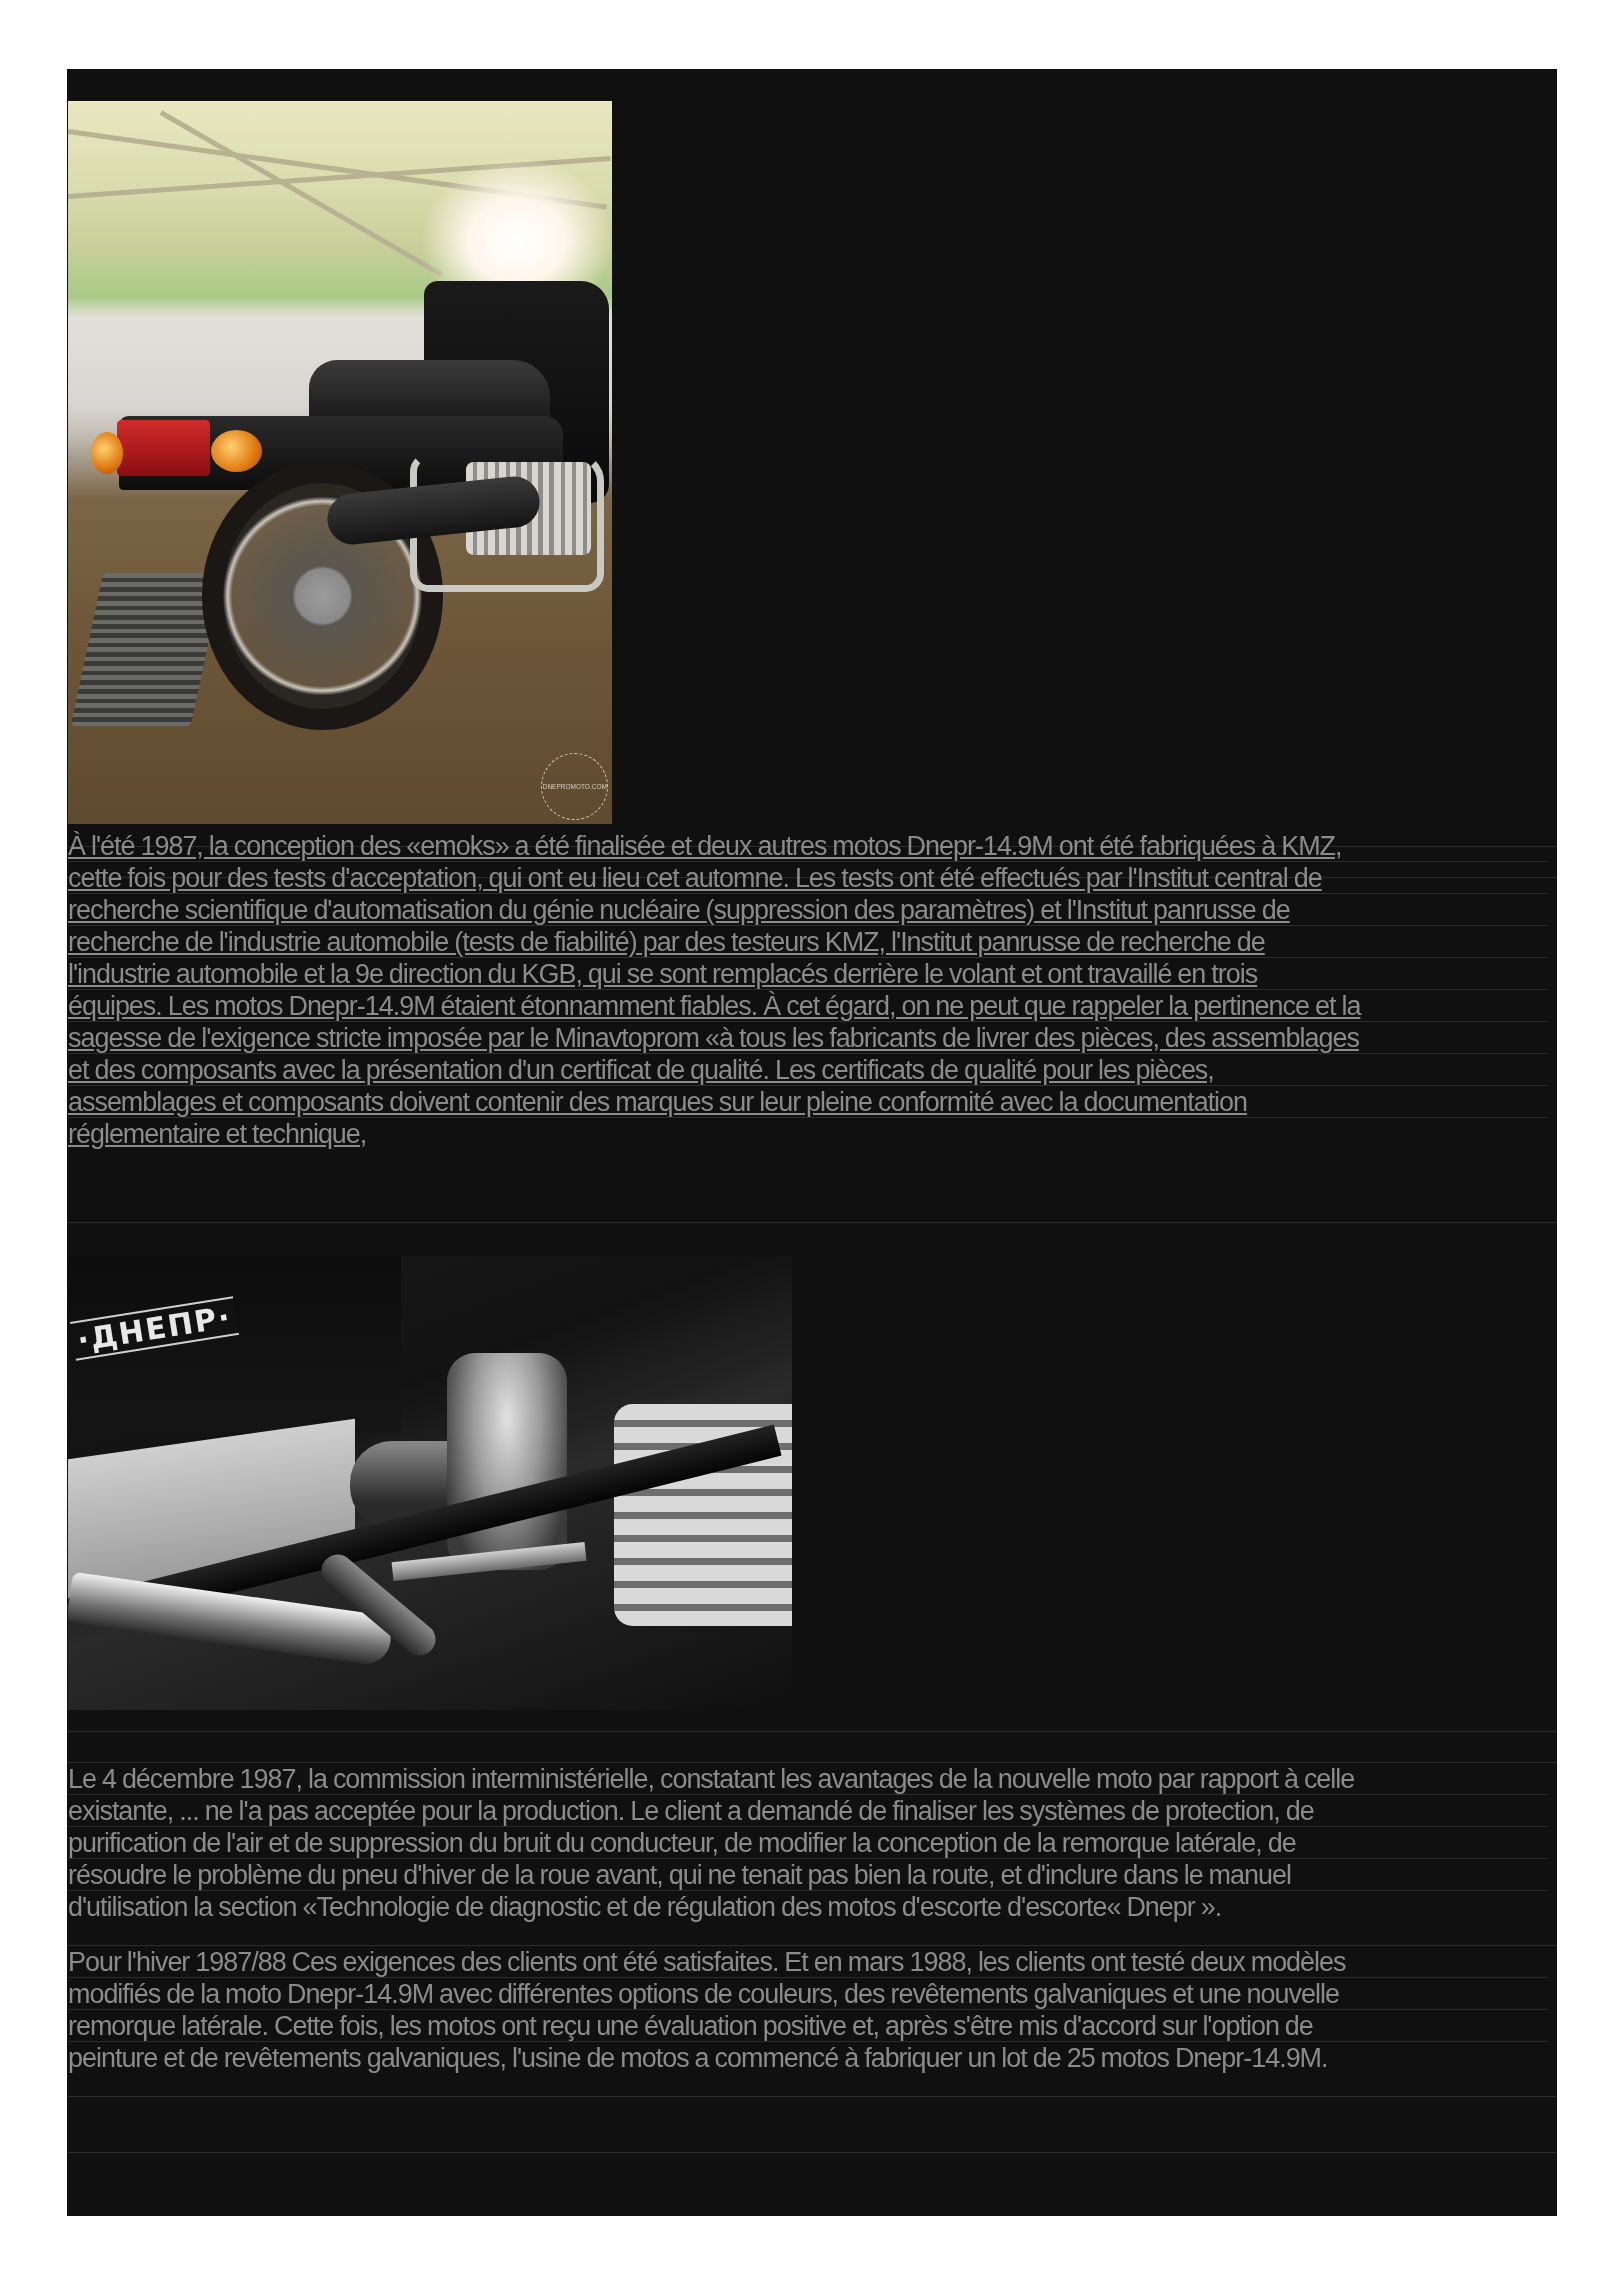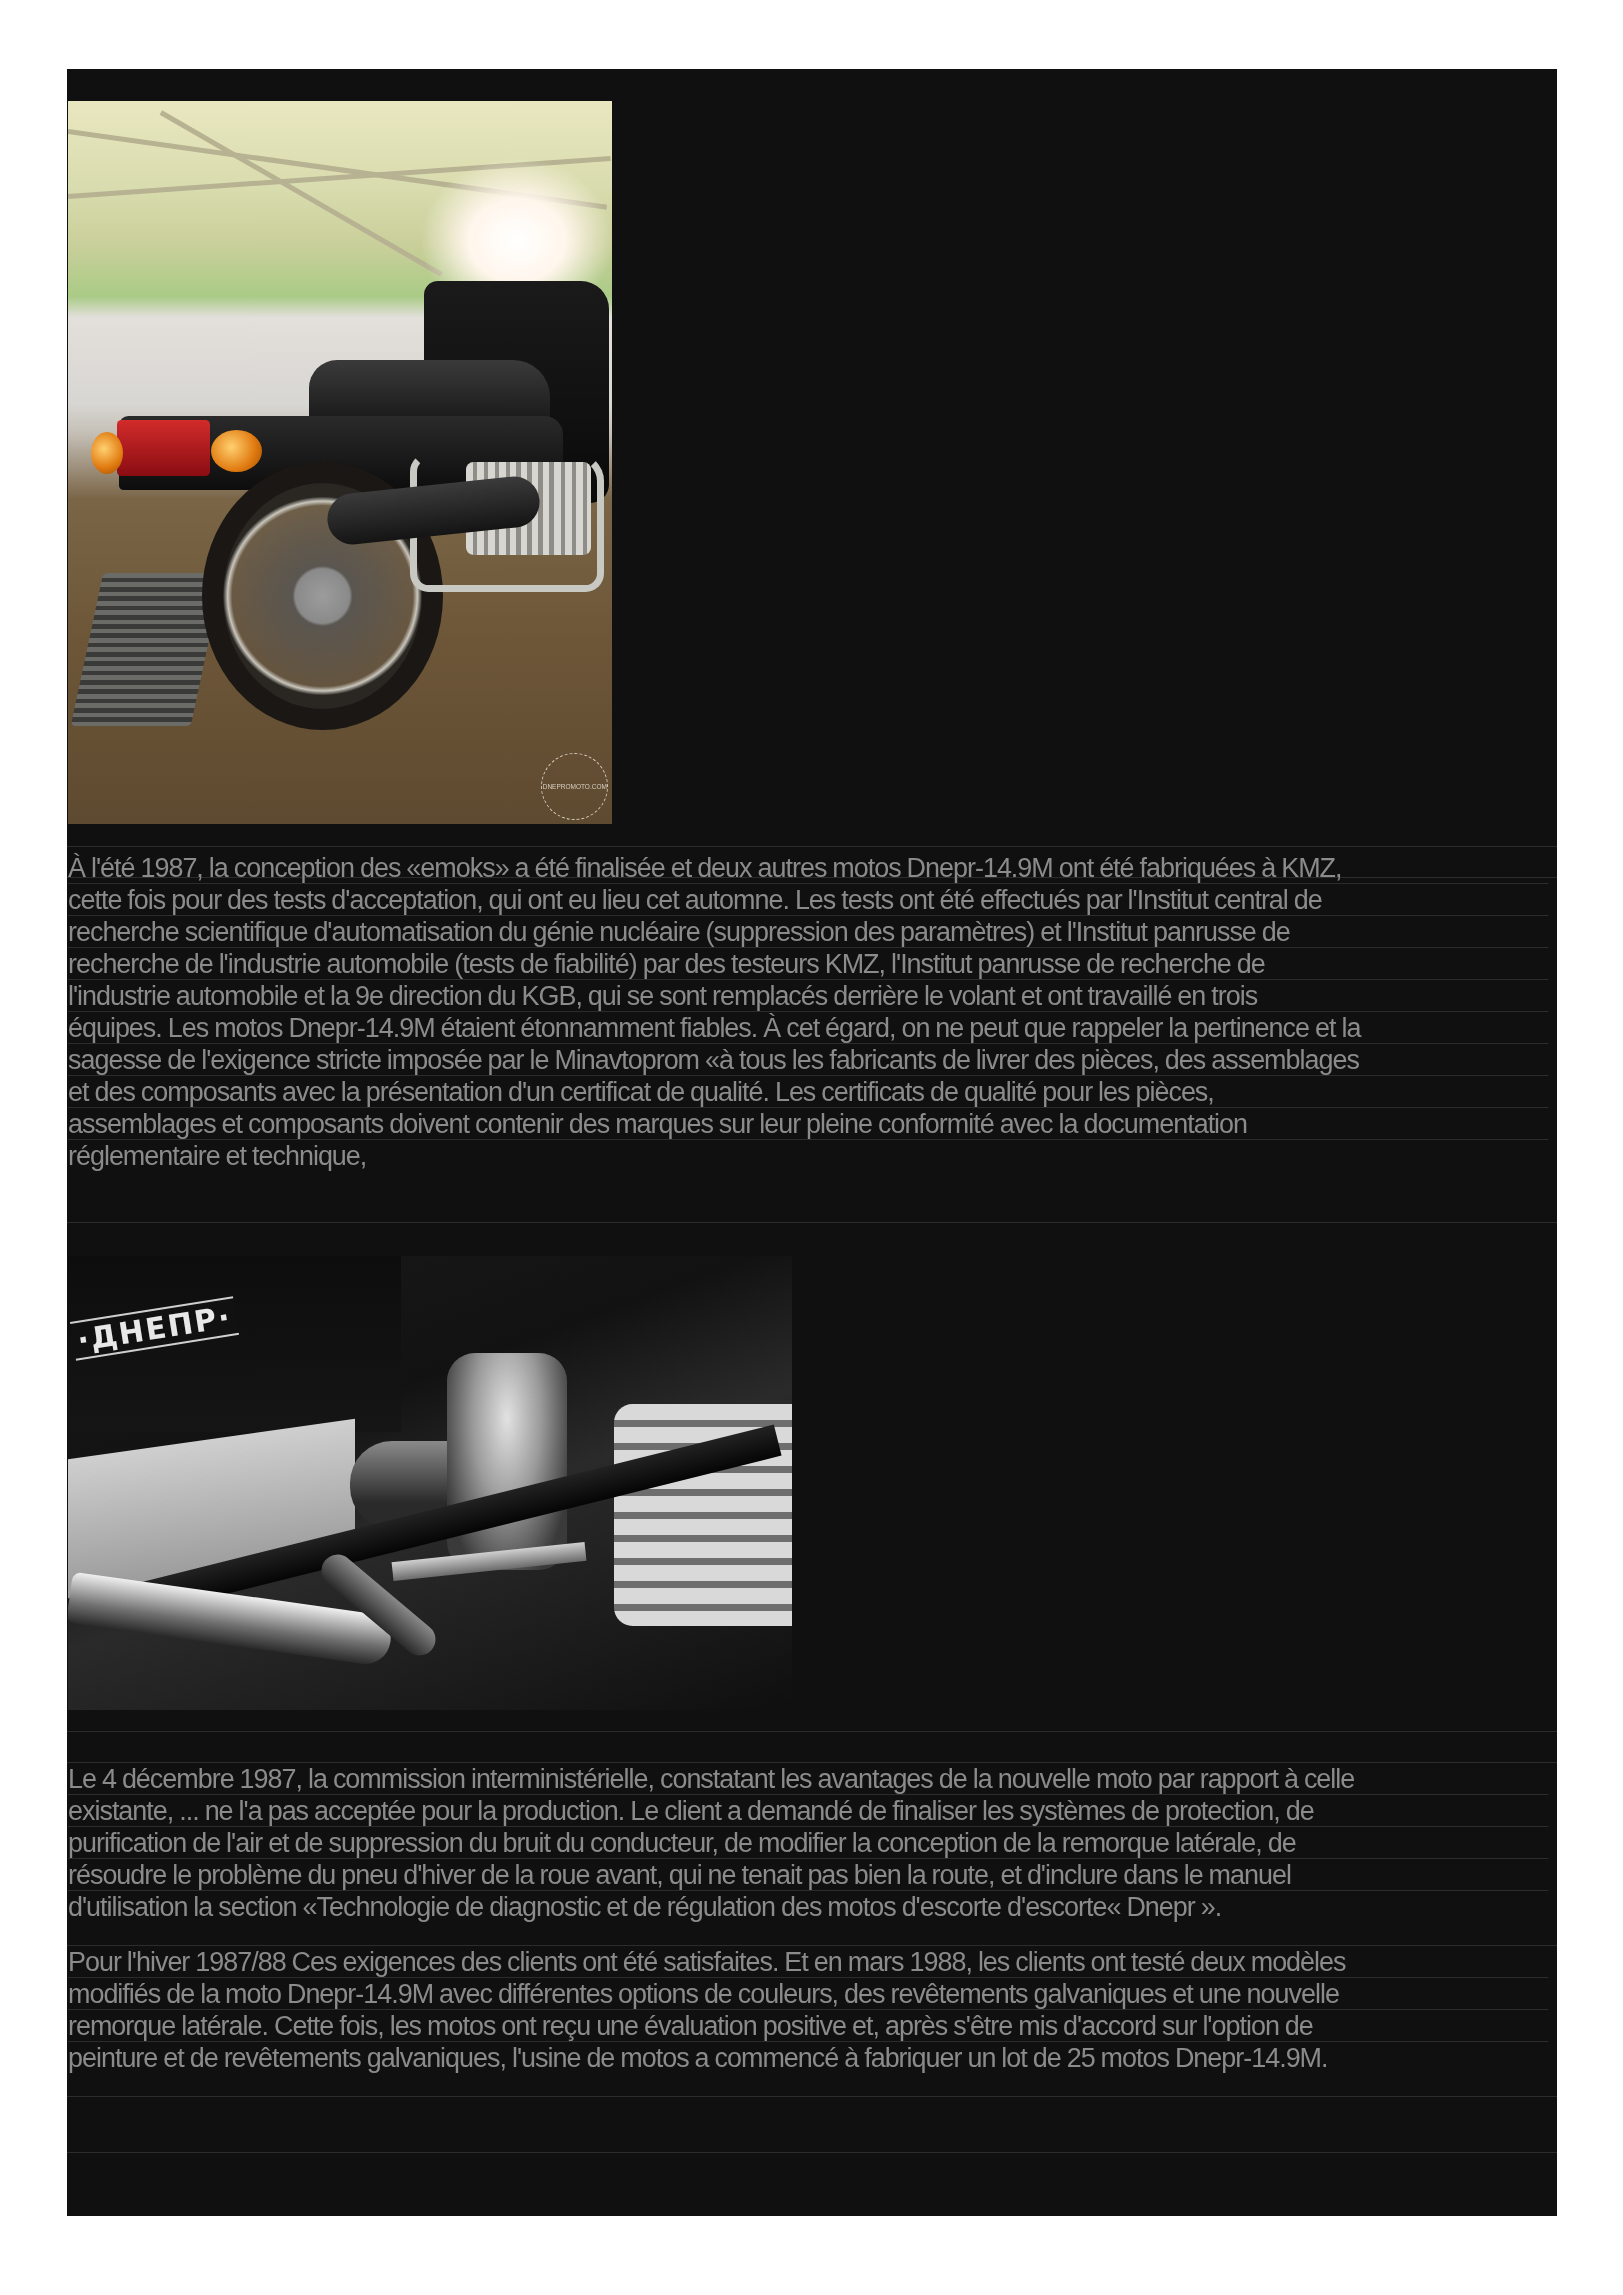--- a/index.html
+++ b/index.html
@@ -187,21 +187,21 @@
   <div class="exhaust"></div>
   <div class="taillight"></div>
   <div class="blinker" style="left:143px;top:329px;"></div>
   <div class="blinker" style="left:23px;top:331px;width:32px;"></div>
   <div class="watermark">DNEPROMOTO.COM</div>
 </div>
 
 <div class="rule" style="top:846px;"></div>
 <div class="rule" style="top:877px;"></div>
 
-<div class="para" style="top:852px;">
+<div class="para" style="top:830px;text-decoration:underline;">
   <span class="line" style="transform: scaleX(0.9969);">À l'été 1987, la conception des «emoks» a été finalisée et deux autres motos Dnepr-14.9M ont été fabriquées à KMZ,</span>
   <span class="line" style="transform: scaleX(0.9969);">cette fois pour des tests d'acceptation, qui ont eu lieu cet automne. Les tests ont été effectués par l'Institut central de</span>
   <span class="line" style="transform: scaleX(0.9969);">recherche scientifique d'automatisation du génie nucléaire (suppression des paramètres) et l'Institut panrusse de</span>
   <span class="line" style="transform: scaleX(0.9969);">recherche de l'industrie automobile (tests de fiabilité) par des testeurs KMZ, l'Institut panrusse de recherche de</span>
   <span class="line" style="transform: scaleX(0.9969);">l'industrie automobile et la 9e direction du KGB, qui se sont remplacés derrière le volant et ont travaillé en trois</span>
   <span class="line" style="transform: scaleX(0.9969);">équipes. Les motos Dnepr-14.9M étaient étonnamment fiables. À cet égard, on ne peut que rappeler la pertinence et la</span>
   <span class="line" style="transform: scaleX(0.9969);">sagesse de l'exigence stricte imposée par le Minavtoprom «à tous les fabricants de livrer des pièces, des assemblages</span>
   <span class="line" style="transform: scaleX(0.9969);">et des composants avec la présentation d'un certificat de qualité. Les certificats de qualité pour les pièces,</span>
   <span class="line" style="transform: scaleX(0.9969);">assemblages et composants doivent contenir des marques sur leur pleine conformité avec la documentation</span>
   <span class="line last" style="transform: scaleX(0.9969);">réglementaire et technique,</span>

